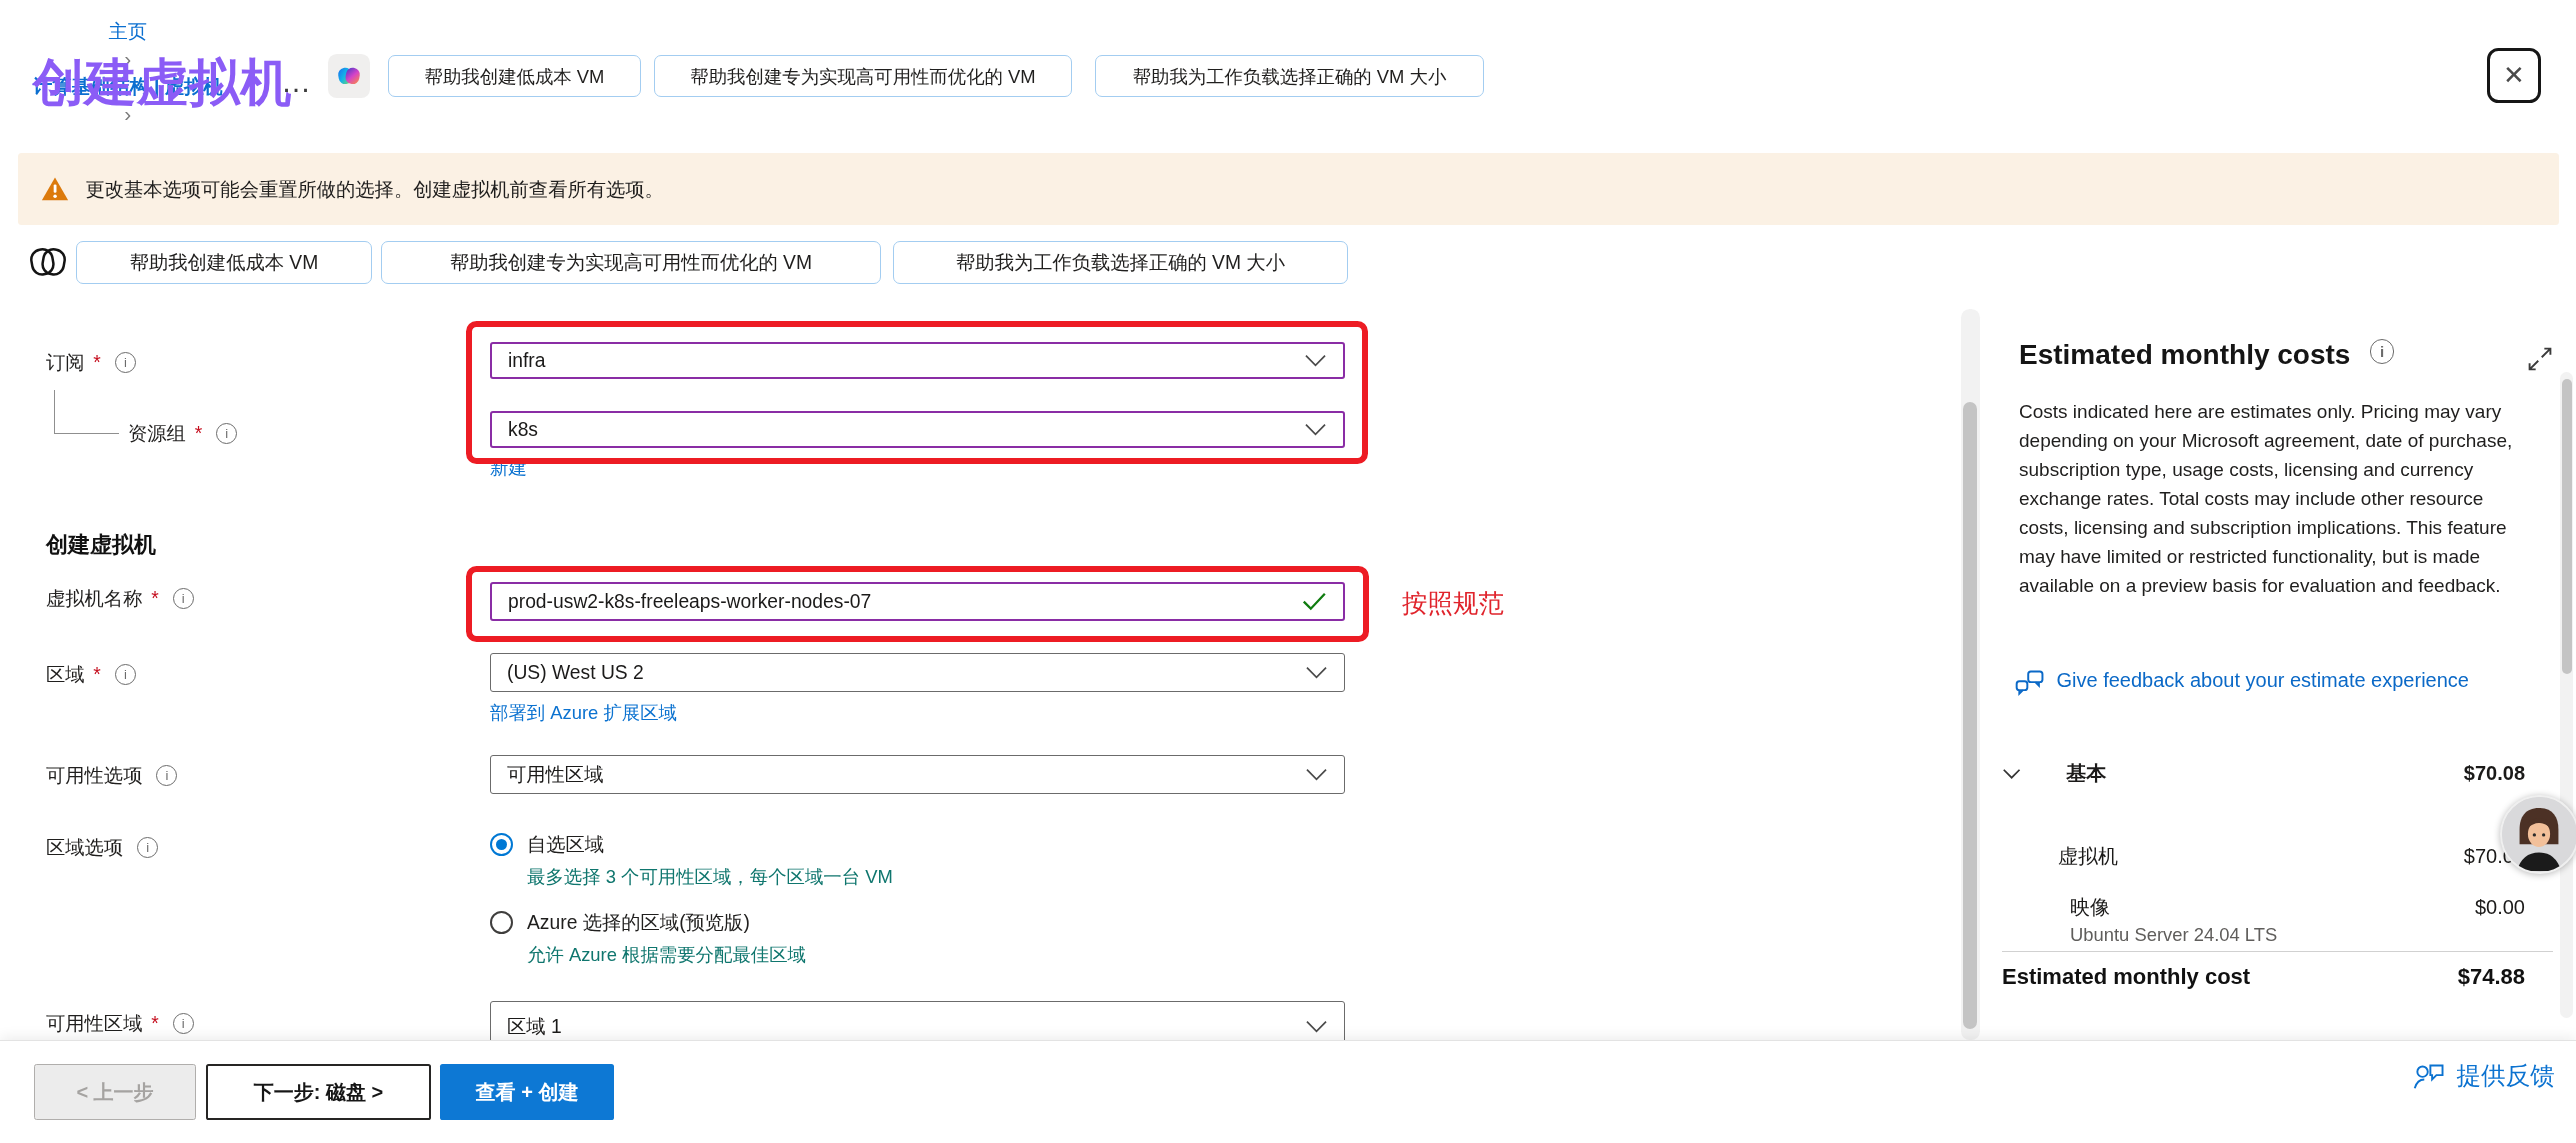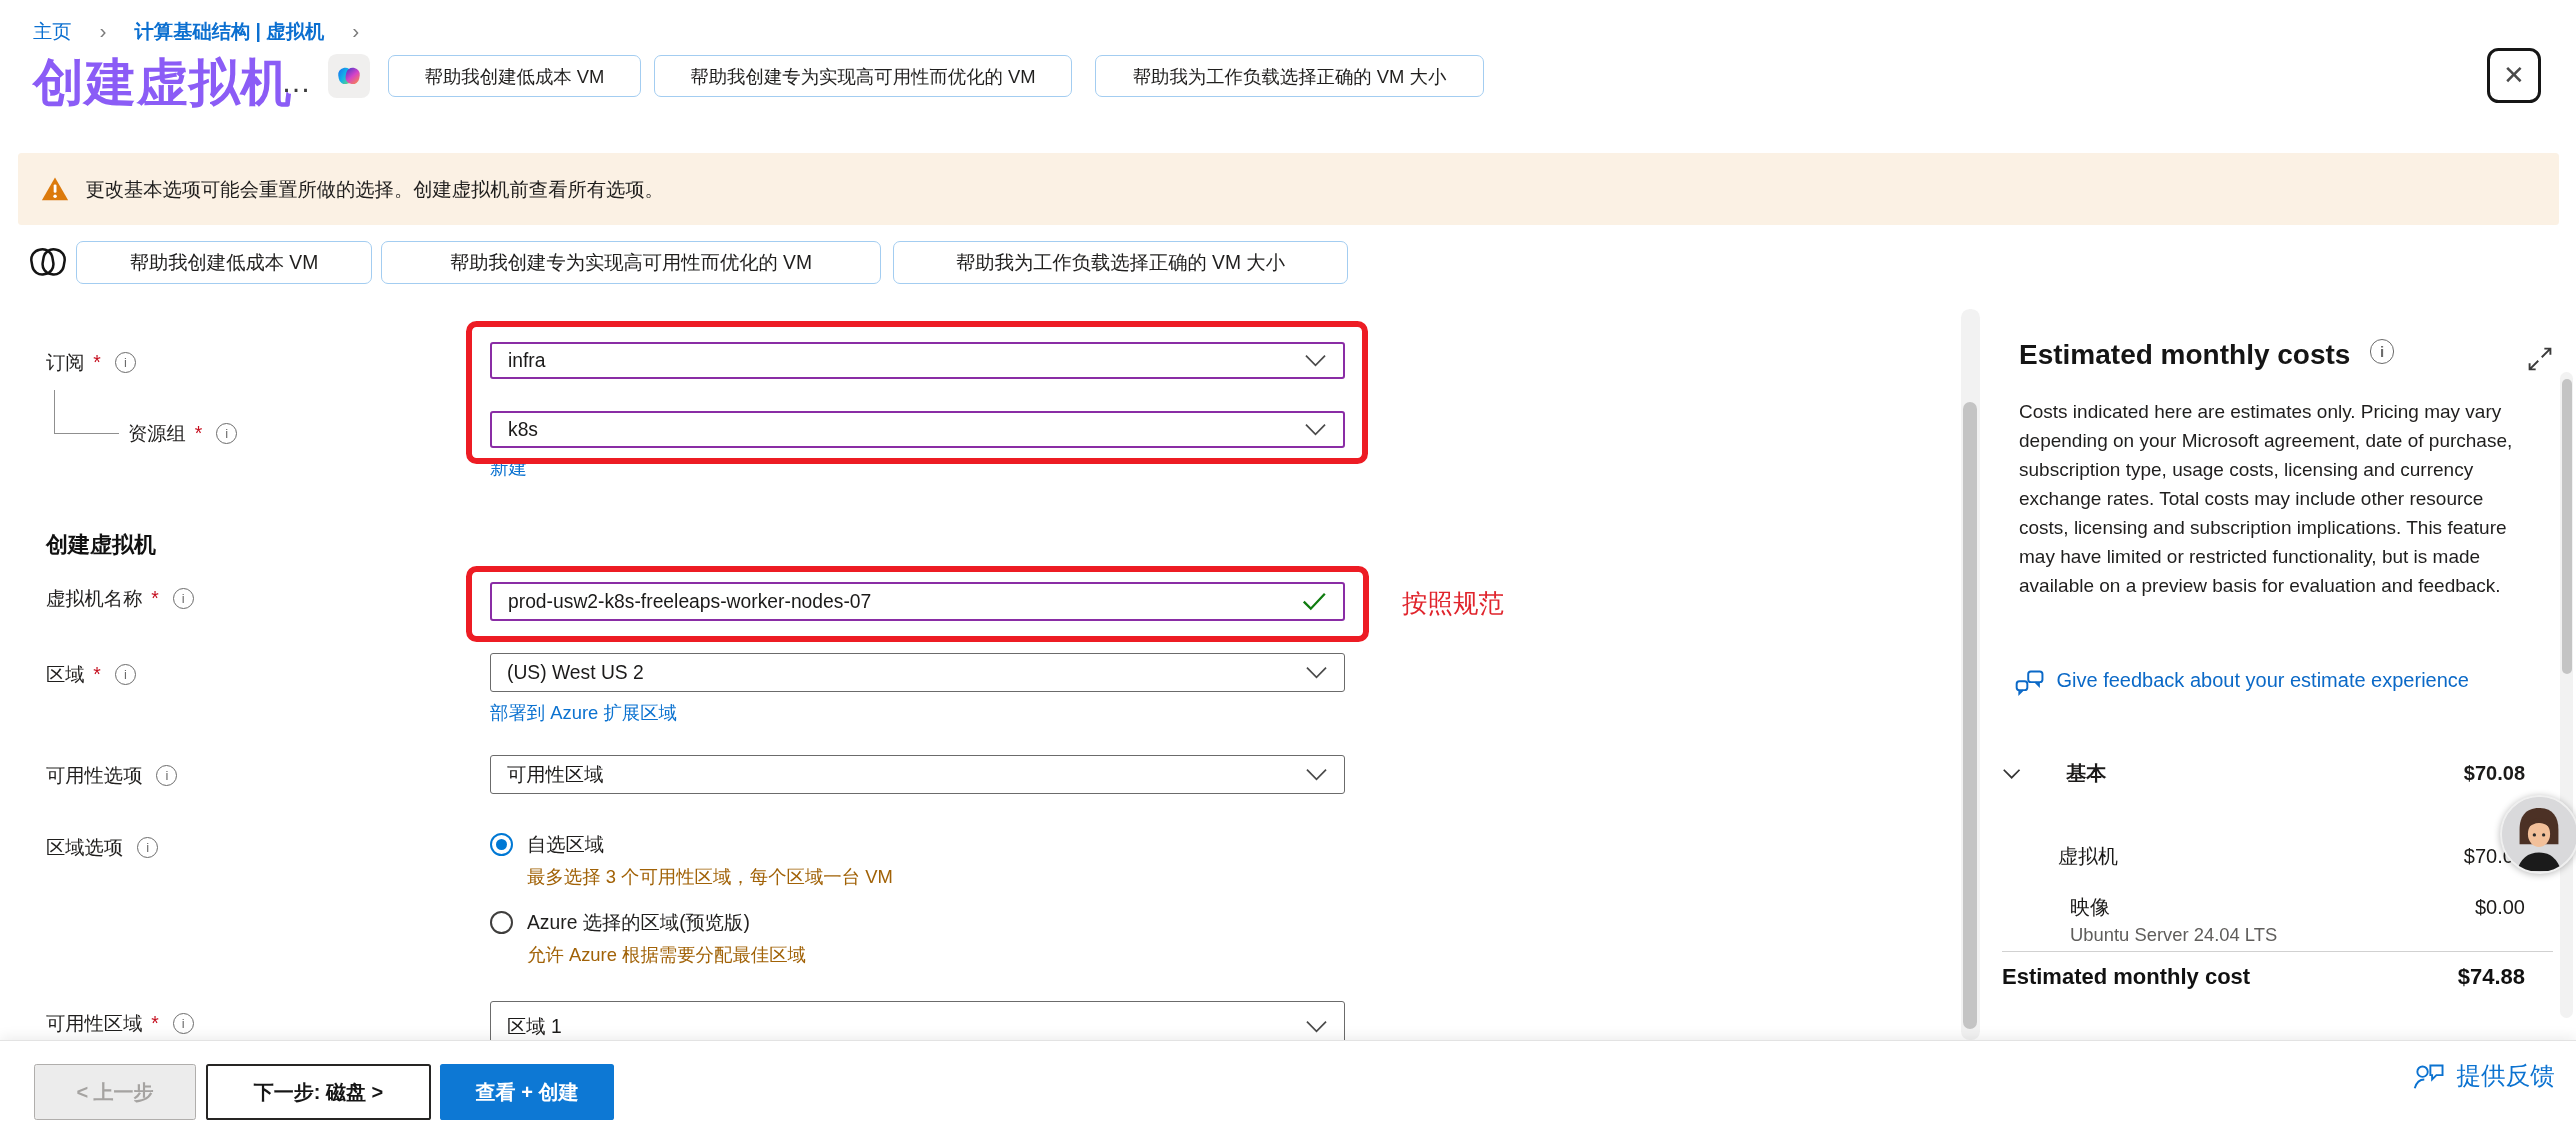--- a/index.html
+++ b/index.html
@@ -5,21 +5,21 @@
   * { box-sizing: border-box; margin: 0; padding: 0; }
   html,body { width: 2576px; height: 1143px; }
   body {
     position: relative; overflow: hidden; background: #ffffff;
     font-family: "Liberation Sans", "DejaVu Sans", sans-serif;
     color: #1b1a19;
   }
   .abs { position: absolute; }
 
   
-  .breadcrumb { left: 33px; top: 17.6px; font-size: 19.3px; display: flex; gap: 28px; align-items: center; }
+  .breadcrumb { left: 33px; top: 17.6px; font-size: 19.3px; display: flex; gap: 2px; align-items: center; flex-direction: column; }
   .crumb { color: #0b6fd0; text-decoration: none; cursor: pointer; }
   .crumb.section { font-weight: 600; }
   .crumb-sep { color: #7a7a7a; font-size: 21px; }
   .page-title { left: 33px; top: 49px; font-size: 51px; font-weight: 700; letter-spacing: 0.9px; color: #8b5cf6; }
   .ellipsis-btn { left: 281px; top: 65px; font-size: 30px; color: #3c3c3c; letter-spacing: 2.6px; cursor: pointer; background: none; border: none; }
   .copilot-btn { left: 328px; top: 54px; width: 42px; height: 44px; background: #f0efee; border: none; border-radius: 8.8px;
                  display: flex; align-items: center; justify-content: center; cursor: pointer; }
   .sug-btn { top: 55px; height: 42px; background: #fff; border: 1.4px solid #a3cdf1; border-radius: 7px;
              font-size: 18.4px; color: #201f1e; display: flex; align-items: center; justify-content: center;
              white-space: nowrap; overflow: hidden; cursor: pointer; font-family: inherit; }
@@ -46,21 +46,21 @@
   .dd .dd-chevron { margin-left: auto; }
   .txt-input { height: 39px; cursor: text; }
   .txt-input .check { margin-left: auto; }
   .blue-link { font-size: 18.4px; color: #0b72d0; text-decoration: none; cursor: pointer; display: inline-block; }
   .section-h { font-size: 22px; font-weight: 700; color: #111; }
   .radio-outer { width: 23px; height: 23px; border-radius: 50%; flex: none; cursor: pointer; }
   .radio-outer.sel { border: 2.2px solid #0078d4; display: flex; align-items: center; justify-content: center; }
   .radio-outer.sel .dot { width: 11.4px; height: 11.4px; border-radius: 50%; background: #0078d4; }
   .radio-outer.unsel { border: 2.2px solid #3f3e3d; }
   .radio-lbl { font-size: 19.3px; color: #201f1e; }
-  .radio-desc { font-size: 18.4px; color: #a16207; }
+  .radio-desc { font-size: 18.4px; color: #0f766e; }
 
   
   .red-box { border: 6.1px solid #ed1c24; border-radius: 10.5px; pointer-events: none; z-index: 40; }
   .red-note { left: 1402px; top: 586px; font-size: 25.5px; color: #e0242c; z-index: 40; }
 
   
   .sb-track { background: #f2f2f2; border-radius: 8.8px; }
   .sb-thumb { background: #c4c4c4; border-radius: 7px; cursor: grab; }
 
   

